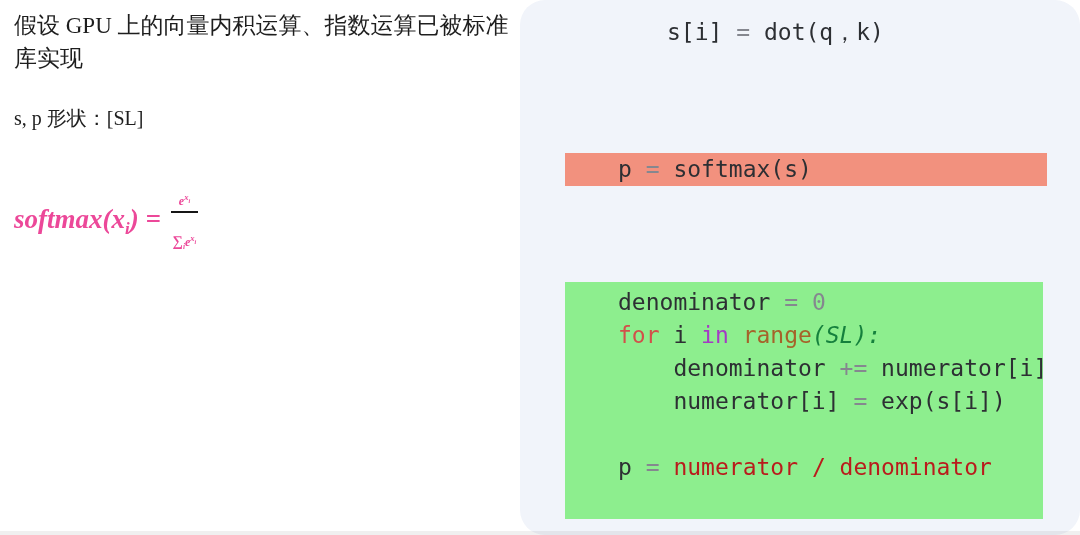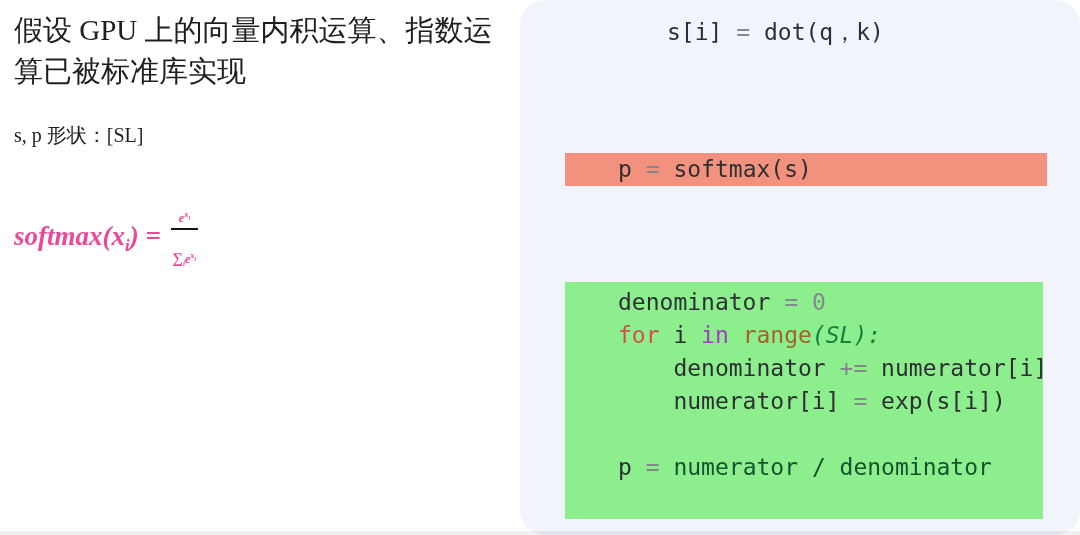--- a/index.html
+++ b/index.html
@@ -2,21 +2,21 @@
 <html><head>
 <meta charset="utf-8">
 <style>
   html,body{margin:0;padding:0;}
   body{
     width:1080px;height:535px;position:relative;overflow:hidden;
     background:#ffffff;font-family:"Liberation Serif",serif;
   }
   
   .left{position:absolute;left:14px;top:10px;width:500px;color:#1e1e1e;}
-  .assumption{font-size:29px;line-height:1.42;margin:0;}
+  .assumption{font-size:23px;line-height:1.42;margin:0;}
   .shapes{font-size:20px;margin:30px 0 0 0;}
   .formula{
     margin-top:60px;font-style:italic;font-weight:600;font-size:27px;color:#ec4899;
     display:flex;align-items:center;gap:10px;
   }
   .formula sub{font-size:62%;}
   .frac{display:inline-flex;flex-direction:column;align-items:center;
         font-size:12px;transform:translateY(1px);line-height:1.15;}
   .frac .num{padding:0 8px 2px;border-bottom:2px solid #161616;}
   .frac .den{padding-top:20px;}
@@ -61,17 +61,17 @@
     </div>
   <div class="red-block" style="background-color: rgb(242, 145, 126);">
       <div class="code-row"><span style="color: rgb(45, 47, 51);">p </span><span style="color: rgb(133, 135, 143);">=</span><span style="color: rgb(45, 47, 51);"> softmax(s)</span></div>
     </div>
   <div class="green-block" style="background-color: rgb(141, 238, 142);">
       <div class="code-row"><span style="color: rgb(45, 47, 51);">denominator </span><span style="color: rgb(133, 135, 143);">=</span><span style="color: rgb(45, 47, 51);"> </span><span style="color: rgb(133, 135, 143);">0</span></div>
       <div class="code-row"><span style="color: rgb(210, 80, 74);">for</span><span style="color: rgb(45, 47, 51);"> i </span><span style="color: rgb(164, 59, 196);">in</span><span style="color: rgb(45, 47, 51);"> </span><span style="color: rgb(165, 99, 42);">range</span><span style="color: #15803d; font-style: italic;">(SL):</span></div>
       <div class="code-row"><span style="color: rgb(45, 47, 51);">    denominator </span><span style="color: rgb(133, 135, 143);">+=</span><span style="color: rgb(45, 47, 51);"> numerator[i]</span></div>
       <div class="code-row"><span style="color: rgb(45, 47, 51);">    numerator[i] </span><span style="color: rgb(133, 135, 143);">=</span><span style="color: rgb(45, 47, 51);"> exp(s[i])</span></div>
       <div class="code-row"><span style="color: rgb(45, 47, 51);"></span></div>
-      <div class="code-row"><span style="color: rgb(45, 47, 51);">p </span><span style="color: rgb(133, 135, 143);">=</span><span style="color: #14532d; text-align: center;"> numerator / denominator</span></div>
+      <div class="code-row"><span style="color: rgb(45, 47, 51);">p </span><span style="color: rgb(133, 135, 143);">=</span><span style="color: #b91c1c; text-align: center;"> numerator / denominator</span></div>
     </div>
 </div>
 
 <div class="bottom-shade"></div>
 
 </body></html>

